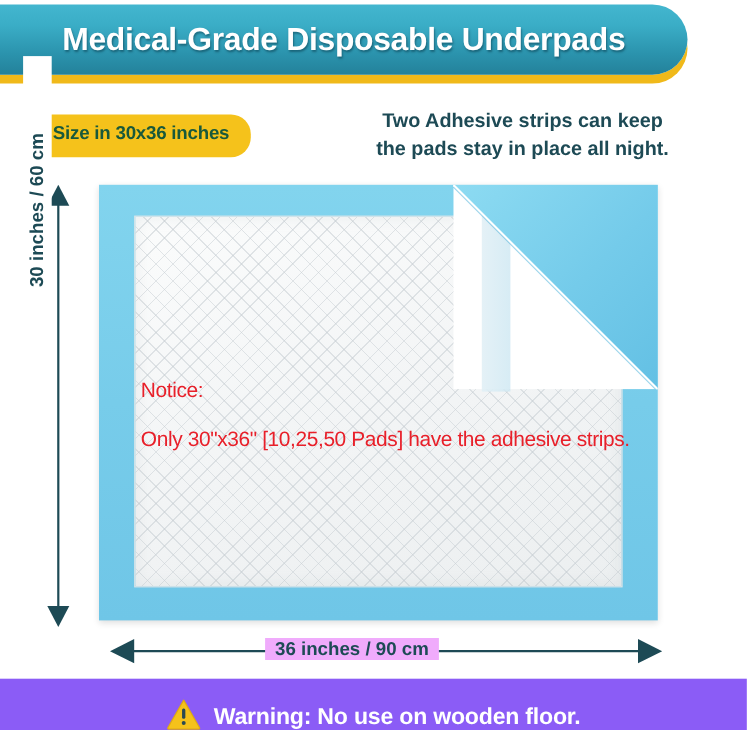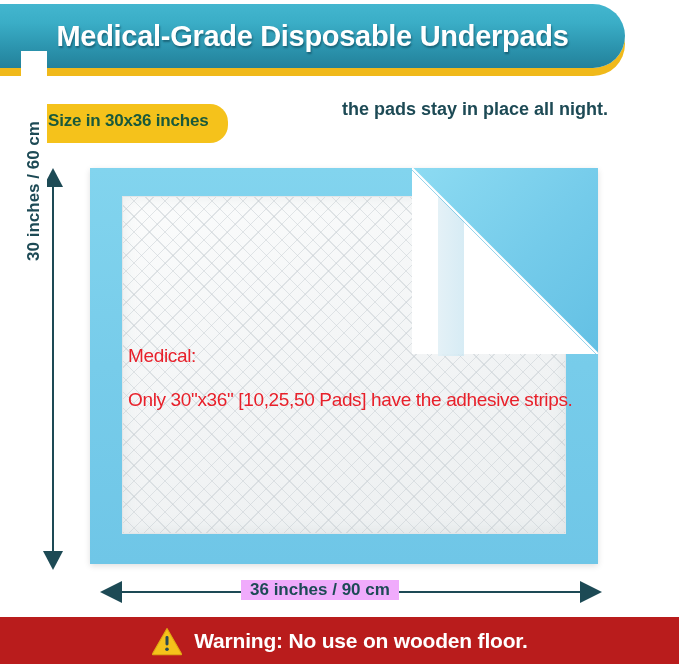--- a/index.html
+++ b/index.html
@@ -143,22 +143,22 @@
     font-size:17px;font-weight:bold;
     white-space:nowrap;
     background:#f0abfc;
     padding:0 9px;
     z-index:6;
   }
 
   
   #warning-bar{
     position:absolute;left:0;top:617px;width:679px;height:47px;
-    background:#b91c1c;
-    display:flex;align-items:center;justify-content:center;
+    background:#8b5cf6;
+    display:flex;align-items:flex-end;justify-content:center;
     z-index:7;
   }
   #warning-icon{
     width:32px;height:30px;margin-right:11px;flex:0 0 auto;
     display:block;
   }
   #warning-text{
     color:#ffffff;
     font-size:21px;font-weight:bold;
     letter-spacing:-0.2px;
@@ -167,37 +167,38 @@
 </style>
 </head>
 <body>
 
 <div id="header-banner"></div>
 <div id="header-title">Medical-Grade Disposable Underpads</div>
 
 <div id="size-badge">Size in 30x36 inches</div>
 
 <div id="adhesive-note">
+  <div>Two Adhesive strips can keep</div>
   <div>the pads stay in place all night.</div>
 </div>
 
 <div id="pad-wrap">
   <div id="pad-backing"></div>
   <div id="pad-core"></div>
   <div id="adhesive-strip"></div>
   <div id="pad-fold-gap"></div>
   <div id="pad-fold"></div>
   <svg id="pad-fold-edge" viewBox="0 0 186 186" preserveAspectRatio="none">
     <line x1="0" y1="0" x2="186" y2="186" stroke="#ffffff" stroke-width="2"></line>
     <line x1="0" y1="2" x2="184" y2="186" stroke="#5cb9de" stroke-width="1" opacity="0.6"></line>
   </svg>
 </div>
 
 <div id="notice-block">
-  <div>Medical:</div>
+  <div>Notice:</div>
   <div>Only 30"x36" [10,25,50 Pads] have the adhesive strips.</div>
 </div>
 
 <svg id="dim-vertical" viewBox="0 0 30 402">
   <line x1="15" y1="14" x2="15" y2="388" stroke="#1d4a55" stroke-width="2"></line>
   <polygon points="15,0 25,19 5,19" fill="#1d4a55"></polygon>
   <polygon points="15,402 25,383 5,383" fill="#1d4a55"></polygon>
 </svg>
 <div id="dim-v-label">30 inches / 60 cm</div>
 

